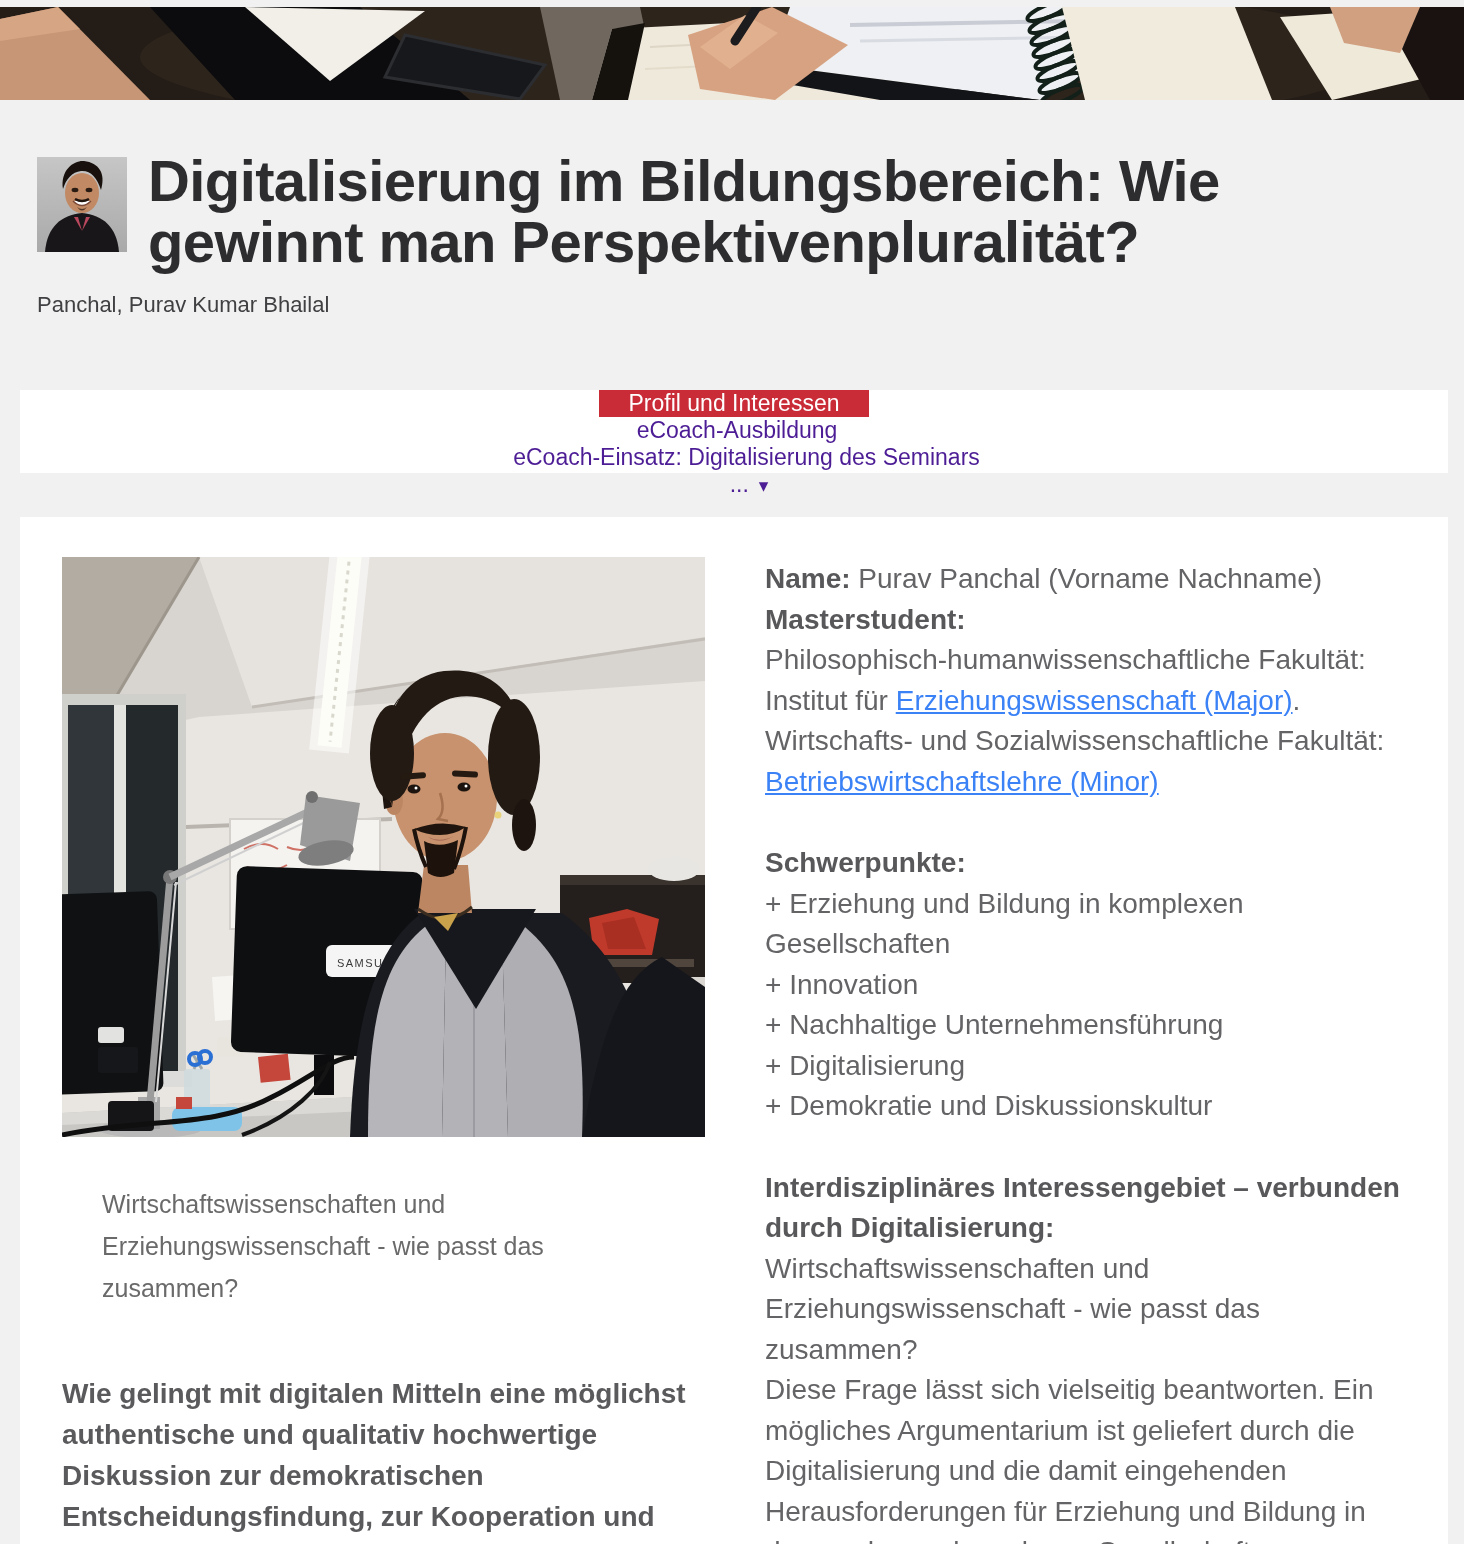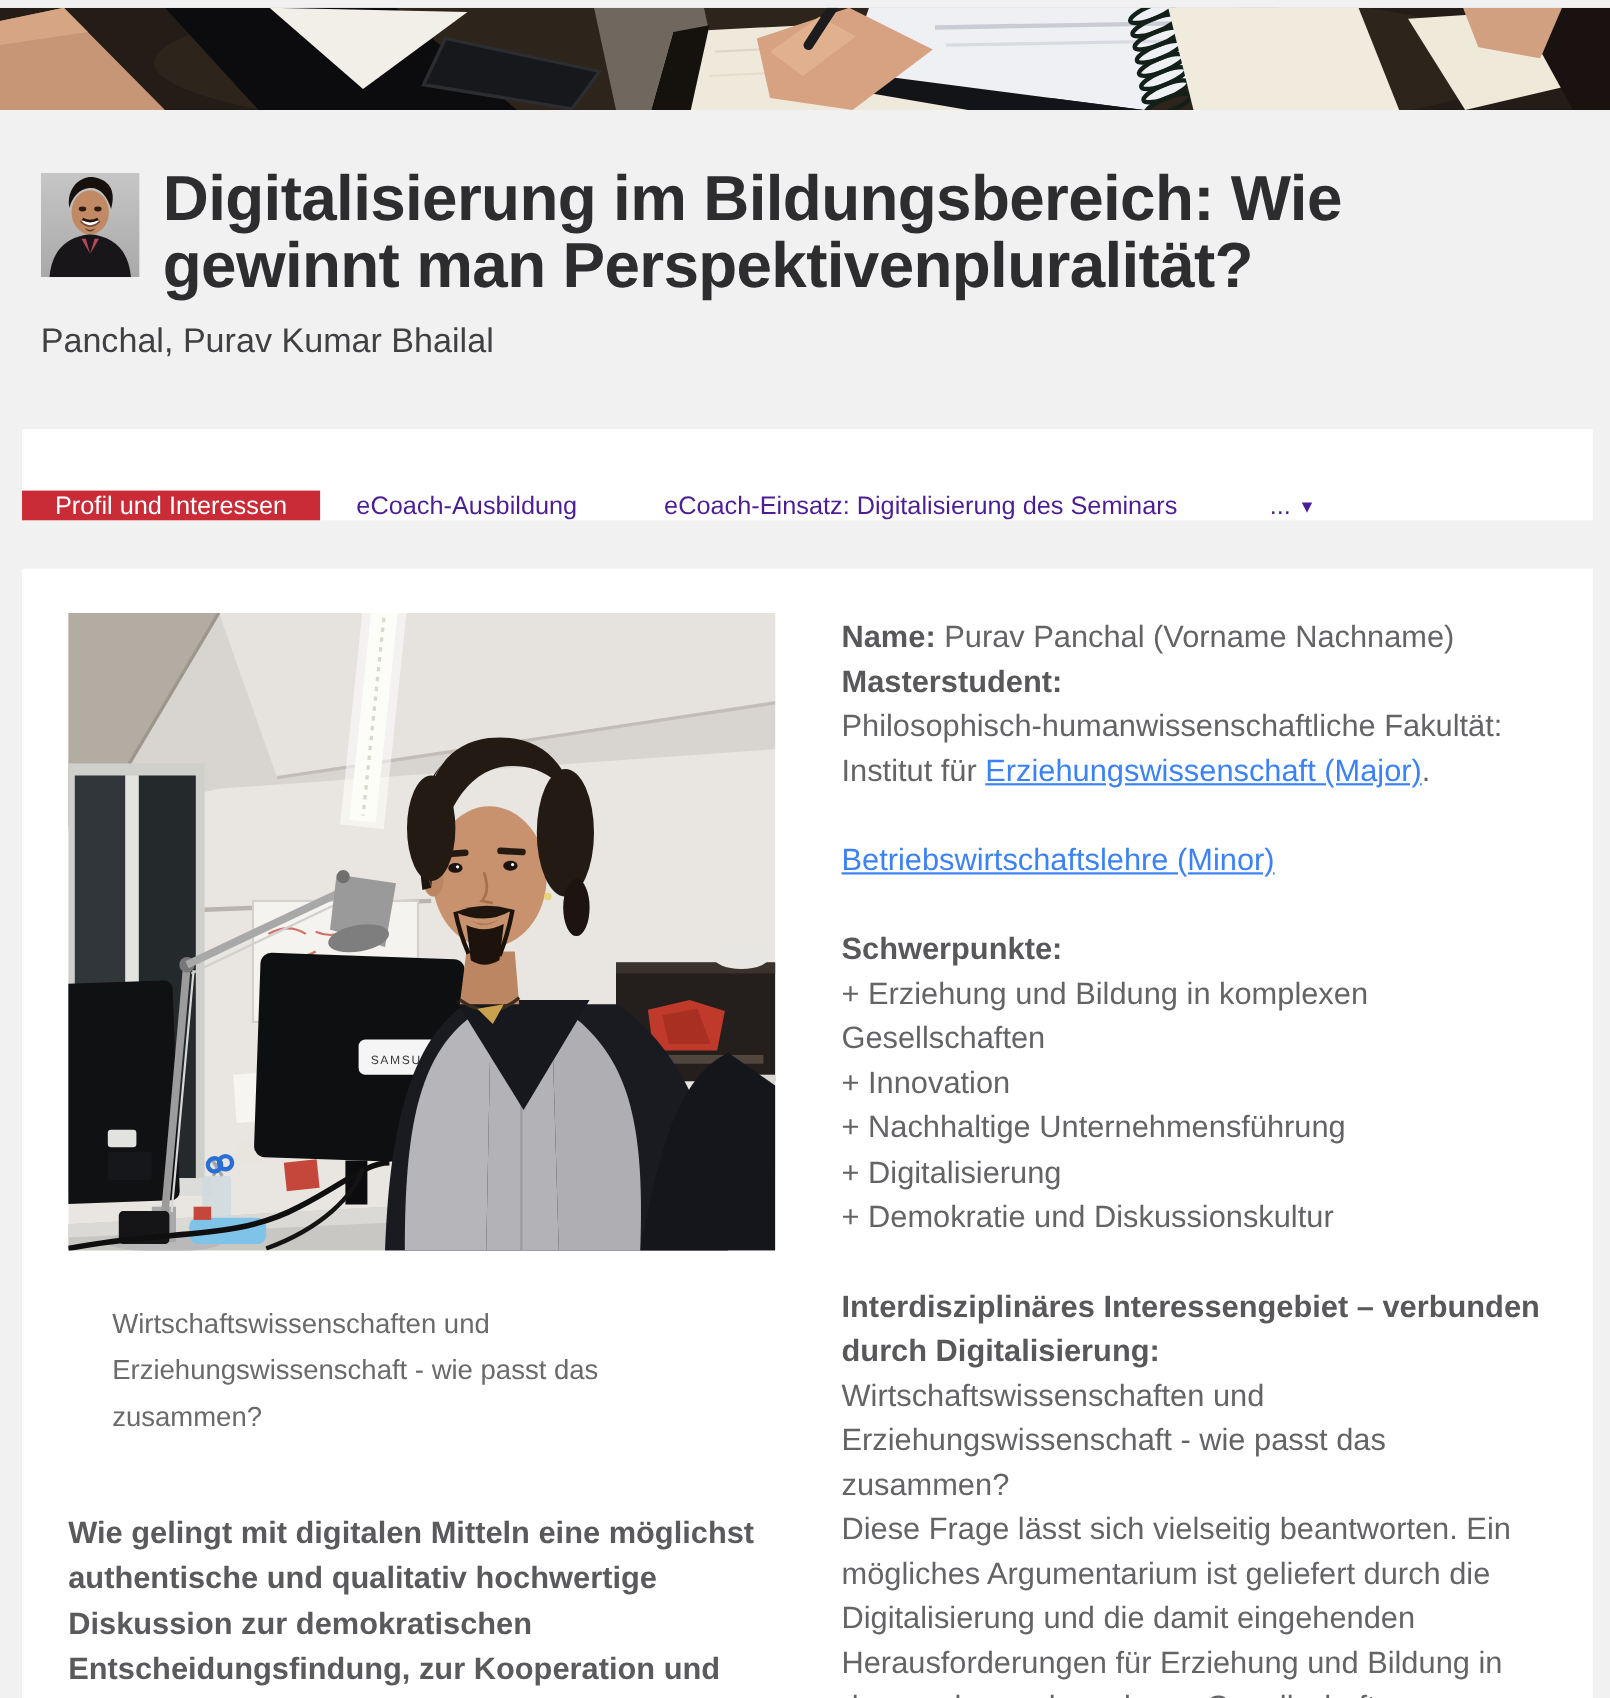--- a/index.html
+++ b/index.html
@@ -11,23 +11,23 @@
   
   .banner{position:absolute;top:7px;left:0;width:1464px;height:93px;overflow:hidden;}
   .banner svg{display:block;width:100%;height:100%;}
   
   .avatar{position:absolute;left:37px;top:157px;width:90px;height:95px;overflow:hidden;}
   .avatar svg{display:block;width:100%;height:100%;}
   .page-title{
     position:absolute;left:148px;top:150px;width:1260px;margin:0;
     font-size:58px;line-height:61px;font-weight:700;color:#2d2d30;letter-spacing:-0.6px;
   }
-  .byline{position:absolute;left:37px;top:292px;font-size:31px;color:#404043;}
-  
-  .tabs{position:absolute;left:20px;top:390px;width:1428px;height:83px;background:#ffffff;display:flex;align-items:flex-end;}
+  .byline{position:absolute;left:37px;top:292px;font-size:22px;color:#404043;}
+  
+  .tabs{position:absolute;left:20px;top:390px;width:1428px;height:83px;background:#ffffff;display:flex;align-items:center;flex-direction:column;}
   .tab{display:flex;align-items:center;padding:0 27px;font-size:23px;color:#4c1d95;text-decoration:none;cursor:pointer;white-space:nowrap;}
   .tab.active{background:#c92b37;color:#ffffff;padding:0 30px;}
   .tab.t2{margin-left:6px;}
   .tab.t3{margin-left:25px;}
   .tab.overflow{margin-left:30px;}
   .tab .caret{font-size:19px;margin-left:10px;transform:translateY(1px);}
   
   .card{position:absolute;left:20px;top:517px;width:1428px;height:1200px;background:#ffffff;}
   .col-left{position:absolute;left:42px;top:40px;width:643px;}
   .photo{width:643px;height:580px;margin:0;overflow:hidden;}
@@ -259,21 +259,21 @@
     <figcaption class="caption">Wirtschaftswissenschaften und Erziehungswissenschaft - wie passt das zusammen?</figcaption>
     <p class="question">Wie gelingt mit digitalen Mitteln eine möglichst authentische und qualitativ hochwertige Diskussion zur demokratischen Entscheidungsfindung, zur Kooperation und Zusammenarbeit im Bildungsbereich im Allgemeinen</p>
   </div>
 
   <div class="col-right">
     <p class="pblock">
       <span class="b">Name:</span><span> Purav Panchal (Vorname Nachname)</span><br>
       <span class="b">Masterstudent:</span><br>
       <span>Philosophisch-humanwissenschaftliche Fakultät:</span><br>
       <span>Institut für </span><a class="link">Erziehungswissenschaft (Major)</a><span>.</span><br>
-      <br>
+      <span>Wirtschafts- und Sozialwissenschaftliche Fakultät:</span><br>
       <a class="link">Betriebswirtschaftslehre (Minor)</a>
     </p>
 
     <p class="pblock">
       <span class="b">Schwerpunkte:</span><br>
       <span>+ Erziehung und Bildung in komplexen Gesellschaften</span><br>
       <span>+ Innovation</span><br>
       <span>+ Nachhaltige Unternehmensführung</span><br>
       <span>+ Digitalisierung</span><br>
       <span>+ Demokratie und Diskussionskultur</span>

